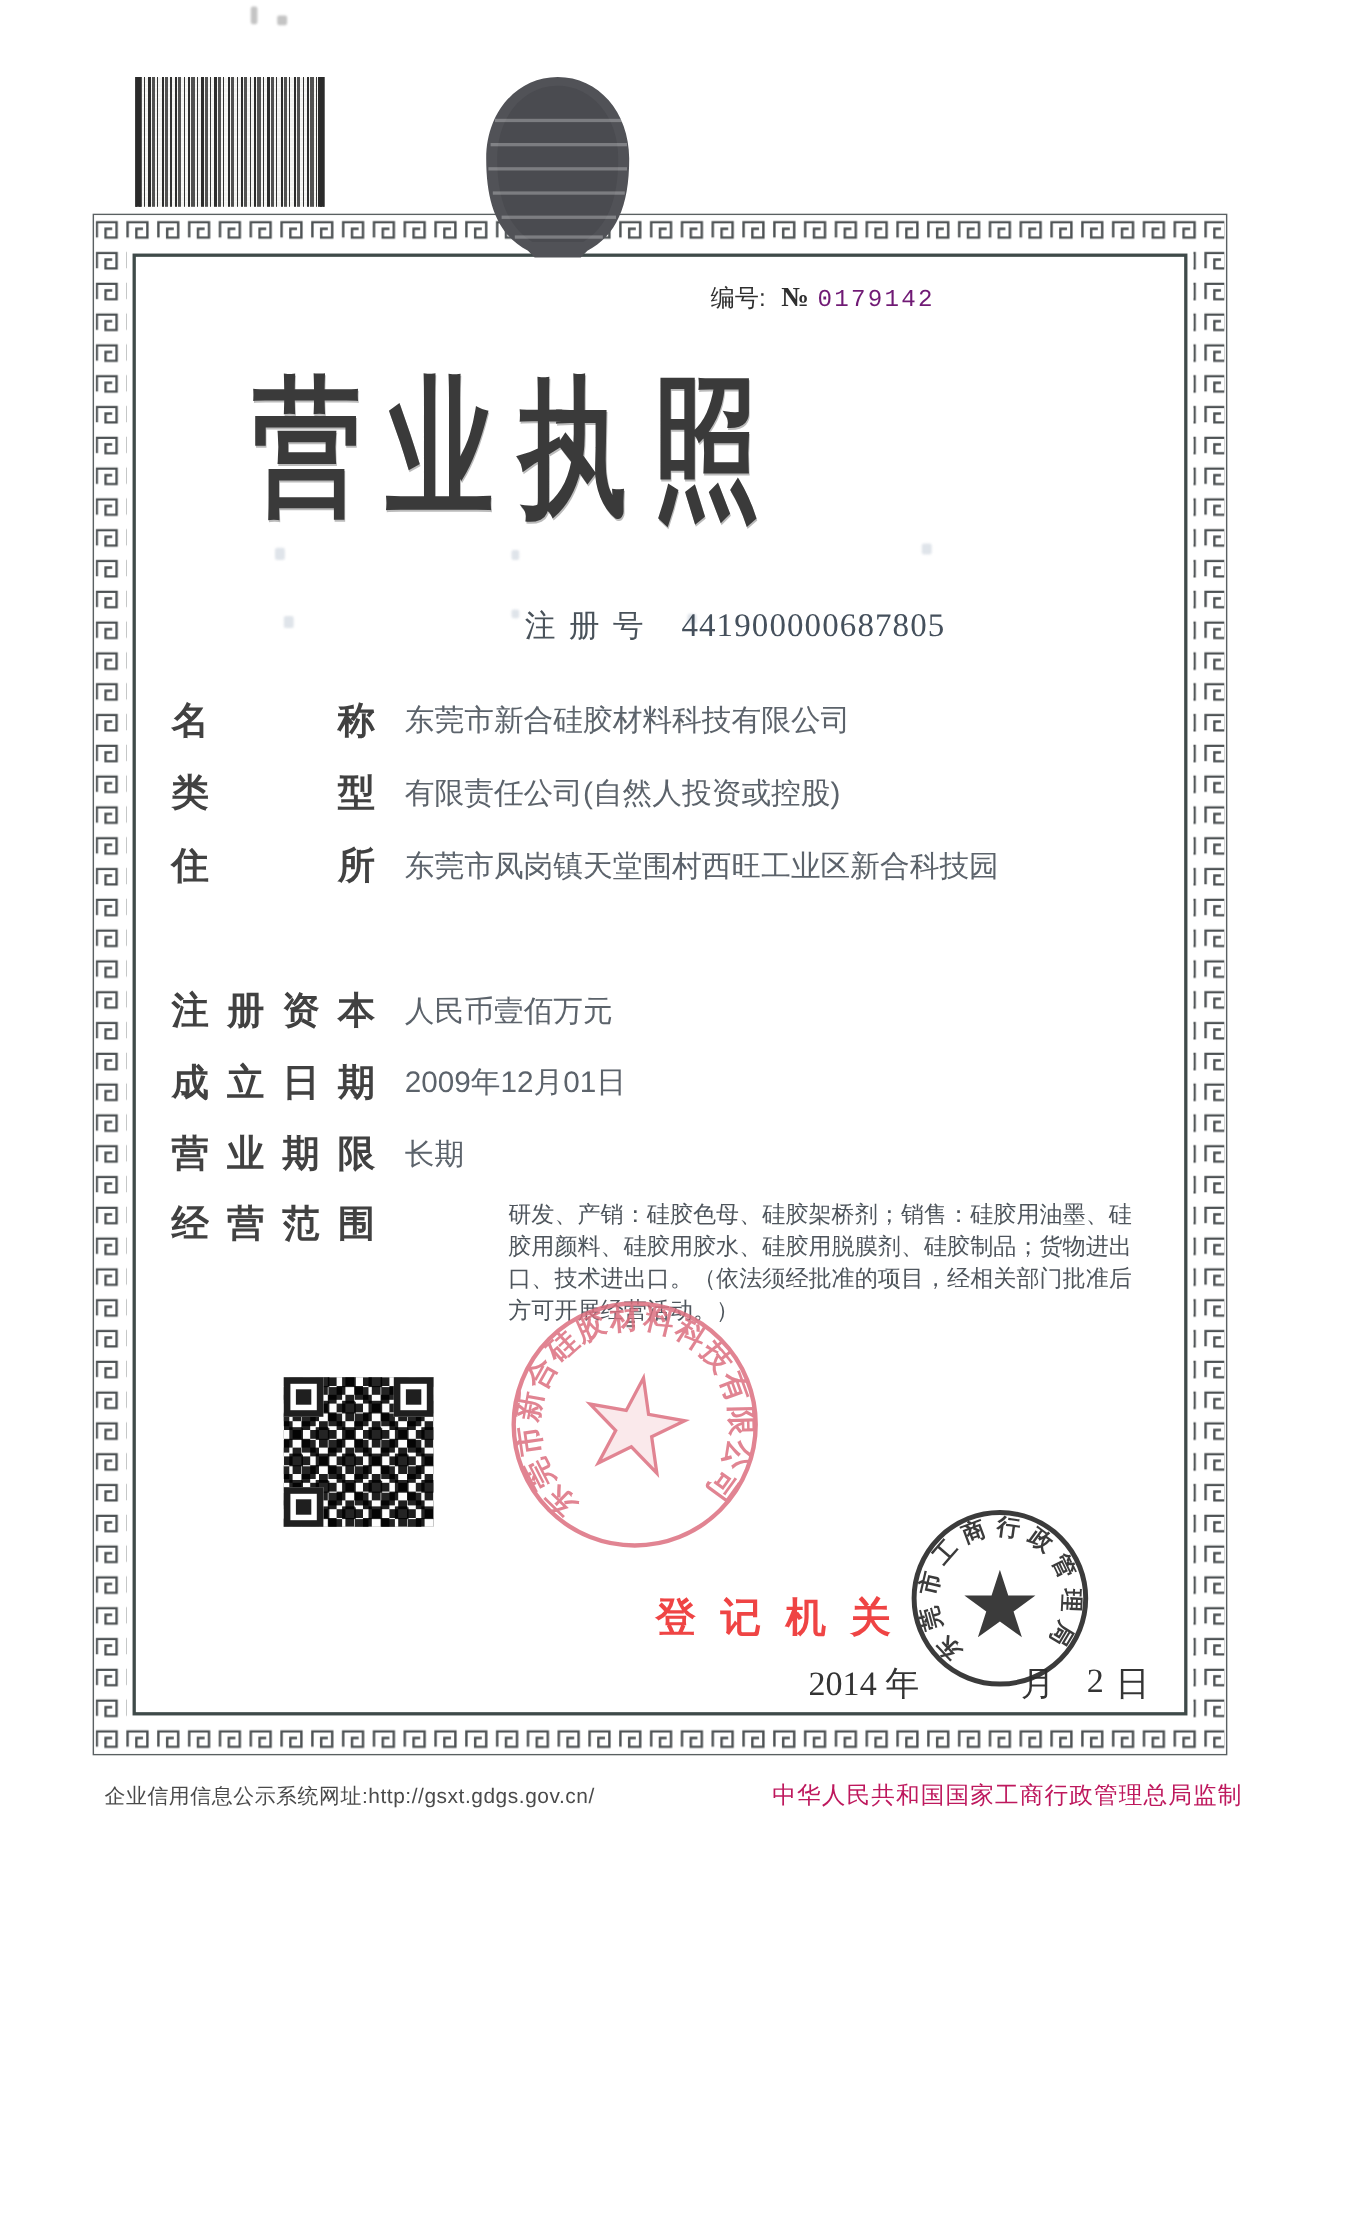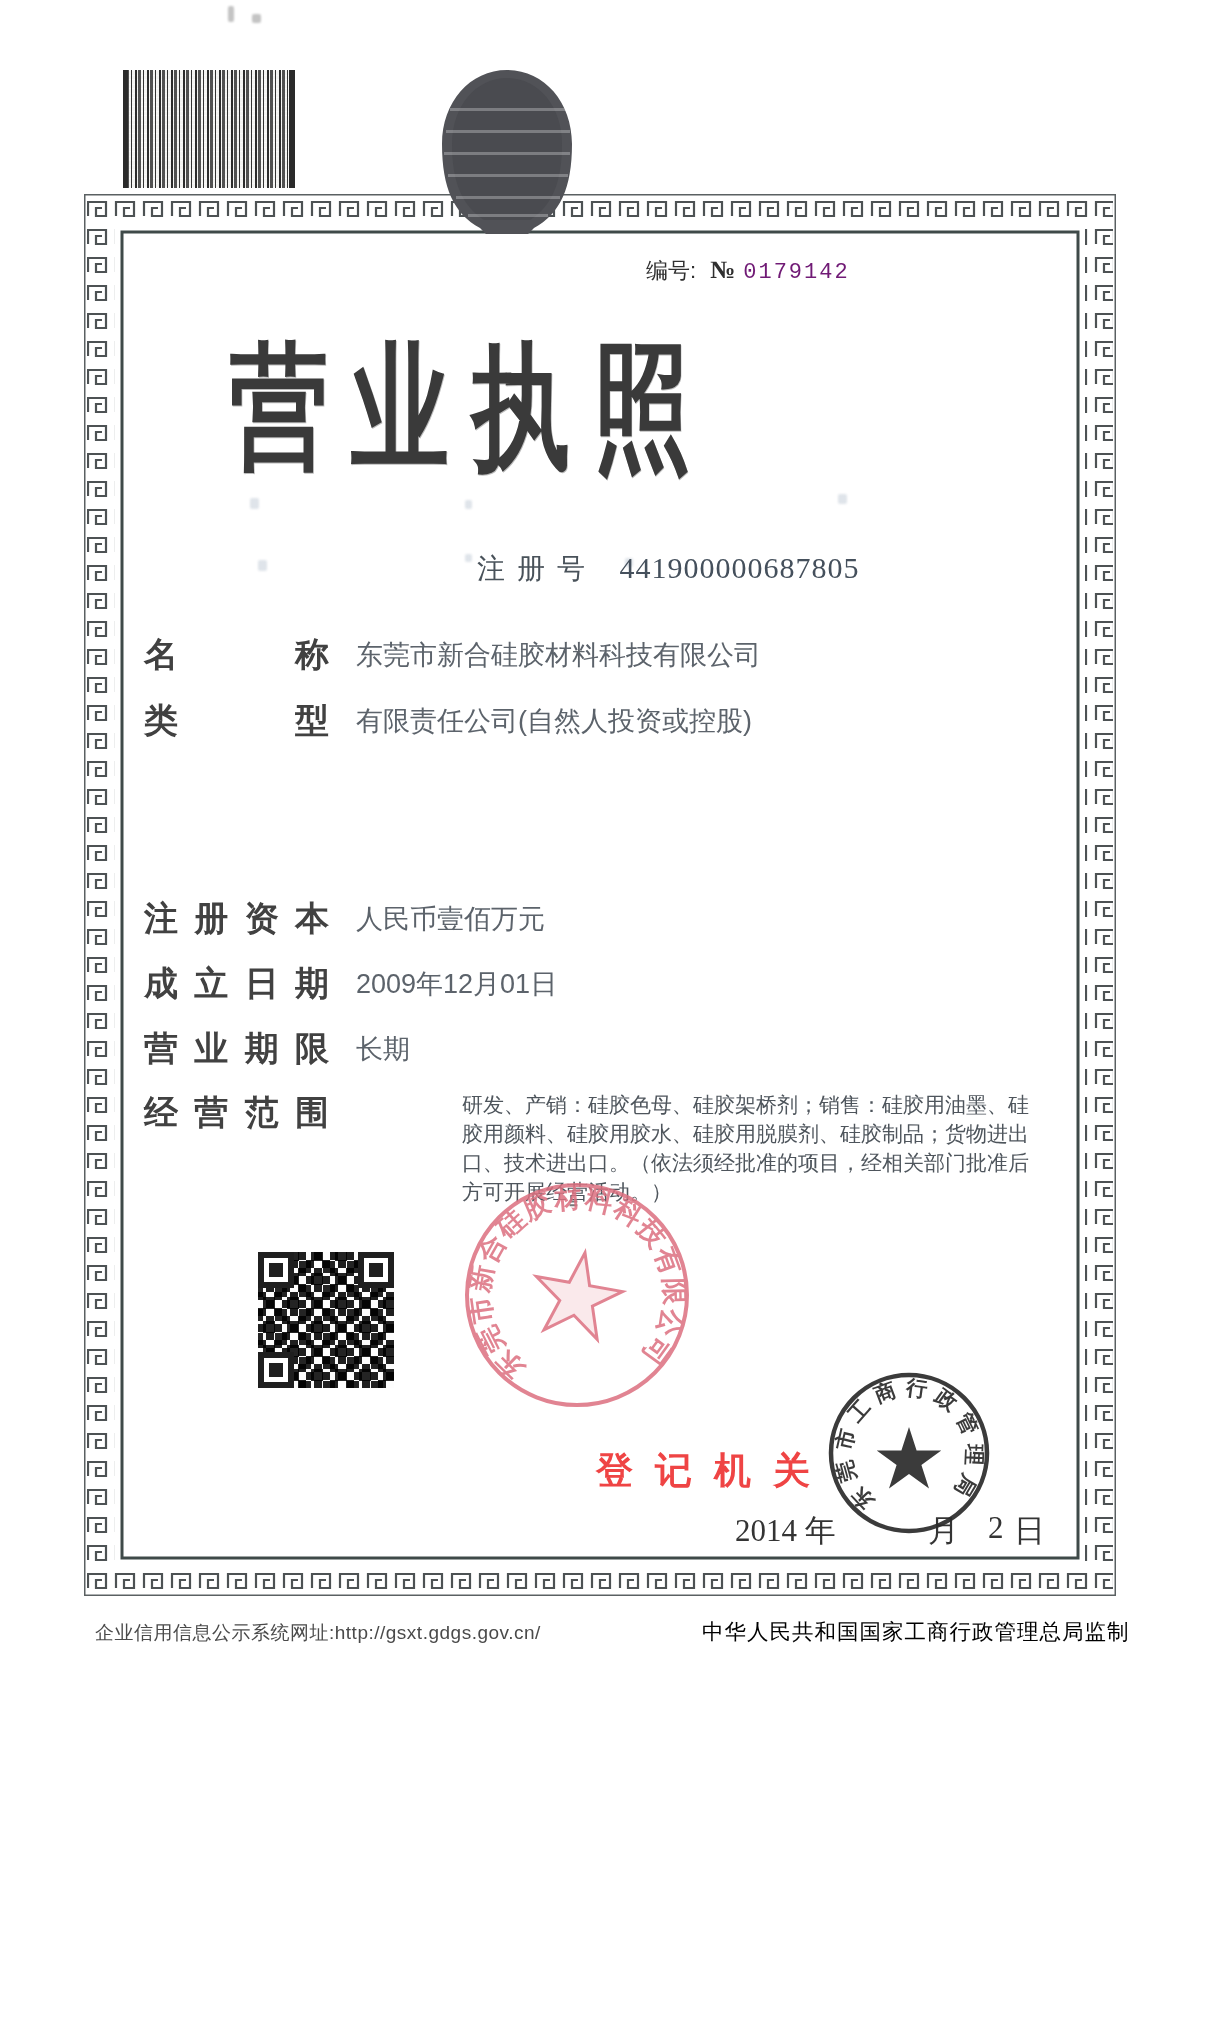--- a/index.html
+++ b/index.html
@@ -30,21 +30,21 @@
   .title{left:230px;top:336px;font-size:136px;line-height:1.05;font-weight:bold;color:#3a3a3a;
     letter-spacing:32px;transform:scaleX(.72);transform-origin:left top;white-space:nowrap;z-index:2;
     text-shadow:1px 1px 0 rgba(60,60,60,.35);}
 
   
   .regline{left:477px;top:550px;z-index:2;white-space:nowrap;}
   .regline .reg-label{font-family:"Liberation Serif",serif;font-size:28px;letter-spacing:12px;color:#49525a;}
   .regline .reg-number{font-family:"Liberation Serif",serif;font-size:30px;letter-spacing:1px;color:#45505c;margin-left:18px;}
 
   
-  .row{position:absolute;left:144px;white-space:nowrap;z-index:2;}
+  .row{position:absolute;left:156px;white-space:nowrap;z-index:2;}
   .row-label{display:inline-block;width:185px;text-align:justify;text-align-last:justify;text-justify:inter-character;
     font-family:"Liberation Serif",serif;font-weight:bold;font-size:34px;color:#414141;vertical-align:top;}
   .row-value{display:inline-block;margin-left:27px;font-size:27px;color:#5c636b;vertical-align:top;padding-top:5px;}
   .value-scope{left:462px;top:1090px;width:580px;font-size:21px;line-height:29px;color:#4e555c;white-space:normal;z-index:2;}
   .scope-mark{left:568px;top:1196px;font-size:11px;color:#777;letter-spacing:1px;z-index:2;}
 
   
   .qr{left:258px;top:1252px;width:136px;height:136px;z-index:2;
     background:
       repeating-conic-gradient(#1f1f1f 0% 25%,#ffffff 0% 50%) 0 0/16px 16px,
@@ -60,21 +60,21 @@
 
   
   .registrar{left:596px;top:1446px;font-family:"Liberation Serif",serif;font-weight:bold;
     font-size:37px;letter-spacing:22px;color:#ef4444;z-index:4;white-space:nowrap;}
   .dateline span{position:absolute;font-family:"Liberation Serif",serif;font-size:31px;color:#343434;z-index:4;white-space:nowrap;}
   .date-p1{left:735px;top:1510px;} .date-p2{left:928px;top:1510px;}
   .date-hint{left:988px;top:1510px;} .date-p3{left:1014px;top:1510px;}
 
   
   .footer-left{left:95px;top:1620px;font-size:19px;color:#4a4a4a;letter-spacing:.5px;z-index:2;}
-  .footer-right{left:702px;top:1617px;font-size:21.5px;color:#000000;letter-spacing:1px;z-index:2;}
+  .footer-right{left:702px;top:1617px;font-size:21.5px;color:#be185d;letter-spacing:1px;z-index:2;}
 
   
   .spot{position:absolute;border-radius:2px;filter:blur(1px);}
   .spot.dark{background:#8a8a8a;opacity:.5;}
   .spot.blue{background:#8fa0b5;opacity:.28;}
 </style>
 </head>
 <body>
 
 <div class="canvas">
@@ -128,20 +128,23 @@
   <div class="spot blue abs" style="left:258px;top:560px;width:9px;height:11px;"></div>
   <div class="spot blue abs" style="left:465px;top:554px;width:7px;height:8px;"></div>
   <div class="spot blue abs" style="left:625px;top:558px;width:8px;height:9px;"></div>
 
   <div class="row" style="top:632px;">
     <span class="row-label">名称</span><span class="row-value">东莞市新合硅胶材料科技有限公司</span>
   </div>
   <div class="row" style="top:698px;">
     <span class="row-label">类型</span><span class="row-value">有限责任公司(自然人投资或控股)</span>
   </div>
+  <div class="row" style="top:764px;">
+    <span class="row-label">住所</span><span class="row-value">东莞市凤岗镇天堂围村西旺工业区新合科技园</span>
+  </div>
   <div class="row" style="top:896px;">
     <span class="row-label">注册资本</span><span class="row-value">人民币壹佰万元</span>
   </div>
   <div class="row" style="top:961px;">
     <span class="row-label">成立日期</span><span class="row-value">2009年12月01日</span>
   </div>
   <div class="row" style="top:1026px;">
     <span class="row-label">营业期限</span><span class="row-value">长期</span>
   </div>
   <div class="row" style="top:1090px;">

